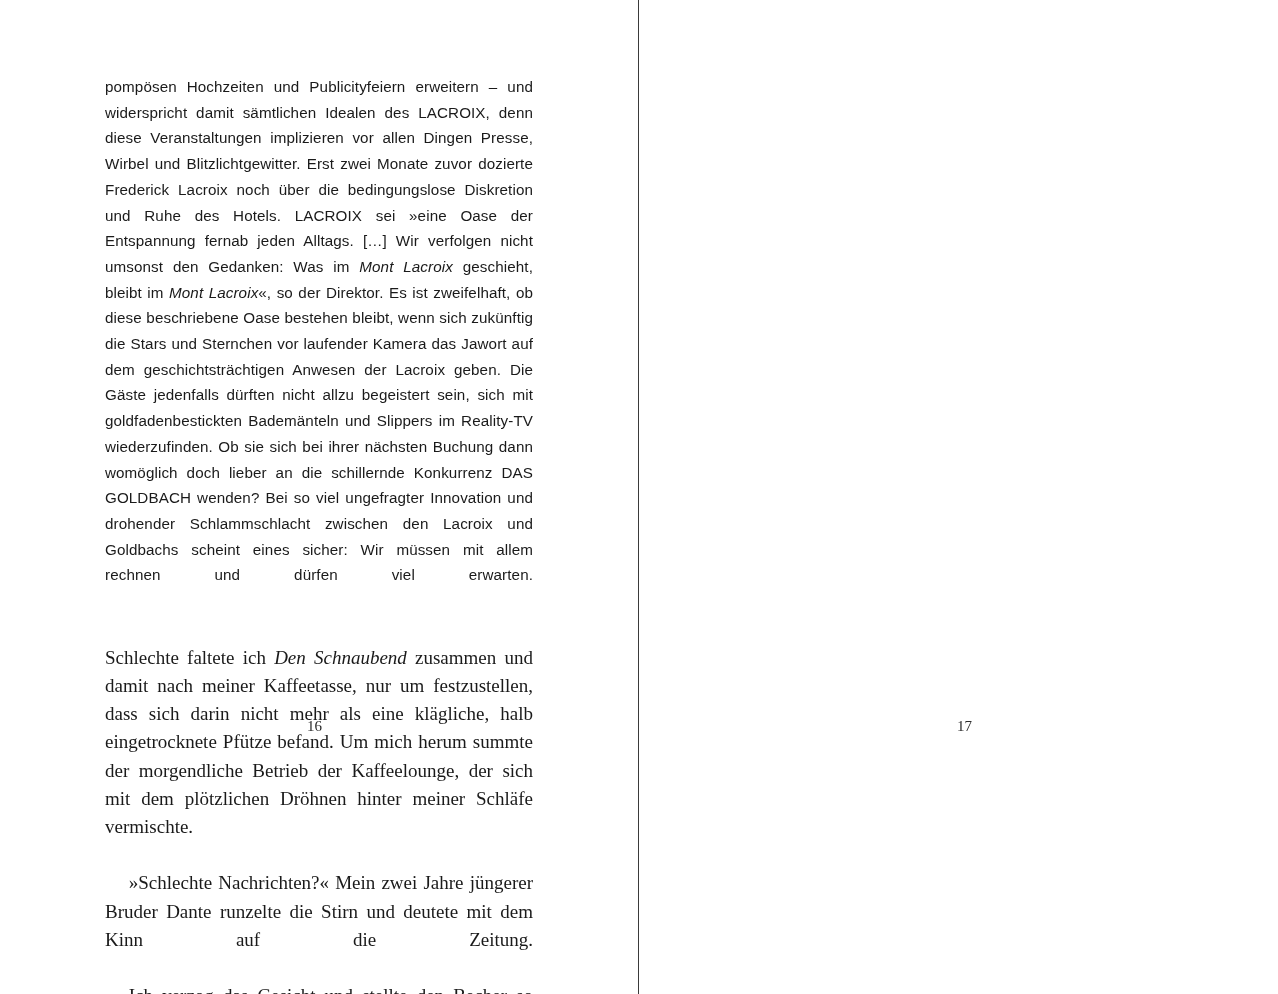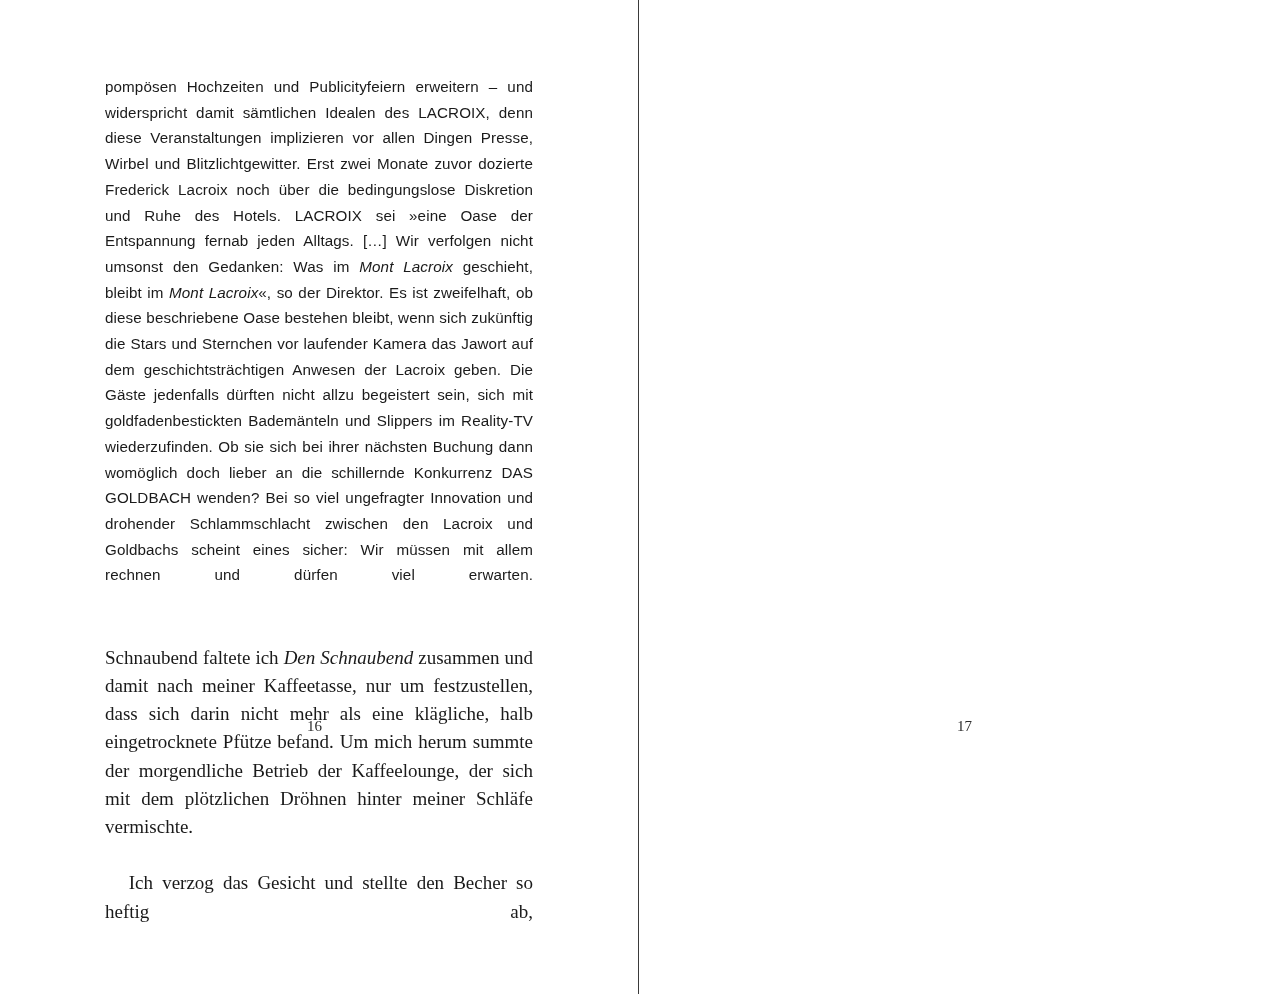--- a/index.html
+++ b/index.html
@@ -98,21 +98,22 @@
 <body>
 
 <div class="spread">
 
   <div class="page page-left">
     <div class="text-block">
       <div class="excerpt">
         <p><span>pompösen Hochzeiten und Publicityfeiern erweitern – und widerspricht damit sämtlichen Idealen des LACROIX, denn diese Veranstaltungen implizieren vor allen Dingen Presse, Wirbel und Blitzlichtgewitter. Erst zwei Monate zuvor dozierte Frederick Lacroix noch über die bedingungslose Diskretion und Ruhe des Hotels. LACROIX sei »eine Oase der Entspannung fernab jeden Alltags. […] Wir verfolgen nicht umsonst den Gedanken: Was im </span><em>Mont Lacroix</em><span> geschieht, bleibt im </span><em>Mont Lacroix</em><span>«, so der Direktor. Es ist zweifelhaft, ob diese beschriebene Oase bestehen bleibt, wenn sich zukünftig die Stars und Sternchen vor laufender Kamera das Jawort auf dem geschichtsträchtigen Anwesen der Lacroix geben. Die Gäste jedenfalls dürften nicht allzu begeistert sein, sich mit goldfadenbestickten Bademänteln und Slippers im Reality-TV wiederzufinden. Ob sie sich bei ihrer nächsten Buchung dann womöglich doch lieber an die schillernde Konkurrenz DAS GOLDBACH wenden? Bei so viel ungefragter Innovation und drohender Schlammschlacht zwischen den Lacroix und Goldbachs scheint eines sicher: Wir müssen mit allem rechnen und dürfen viel erwarten.</span></p>
       </div>
       <div class="body-text">
-        <p><span>Schnaubend faltete ich </span><em>Den Schnaubend</em><span> zusammen und damit nach meiner Kaffeetasse, nur um festzustellen, dass sich darin nicht mehr als eine klägliche, halb eingetrocknete Pfütze befand. Um mich herum summte der morgendliche Betrieb der Kaffeelounge, der sich mit dem plötzlichen Dröhnen hinter meiner Schläfe vermischte.</span></p>
+        <p><span>Schlechte faltete ich </span><em>Den Schnaubend</em><span> zusammen und damit nach meiner Kaffeetasse, nur um festzustellen, dass sich darin nicht mehr als eine klägliche, halb eingetrocknete Pfütze befand. Um mich herum summte der morgendliche Betrieb der Kaffeelounge, der sich mit dem plötzlichen Dröhnen hinter meiner Schläfe vermischte.</span></p>
+        <p class="indent"><span>»Schlechte Nachrichten?« Mein zwei Jahre jüngerer Bruder Dante runzelte die Stirn und deutete mit dem Kinn auf die Zeitung.</span></p>
         <p class="indent"><span>Ich verzog das Gesicht und stellte den Becher so heftig ab,</span></p>
       </div>
     </div>
     <div class="folio">16</div>
   </div>
 
   <div class="page page-right">
 
     <div class="folio">17</div>
   </div>

